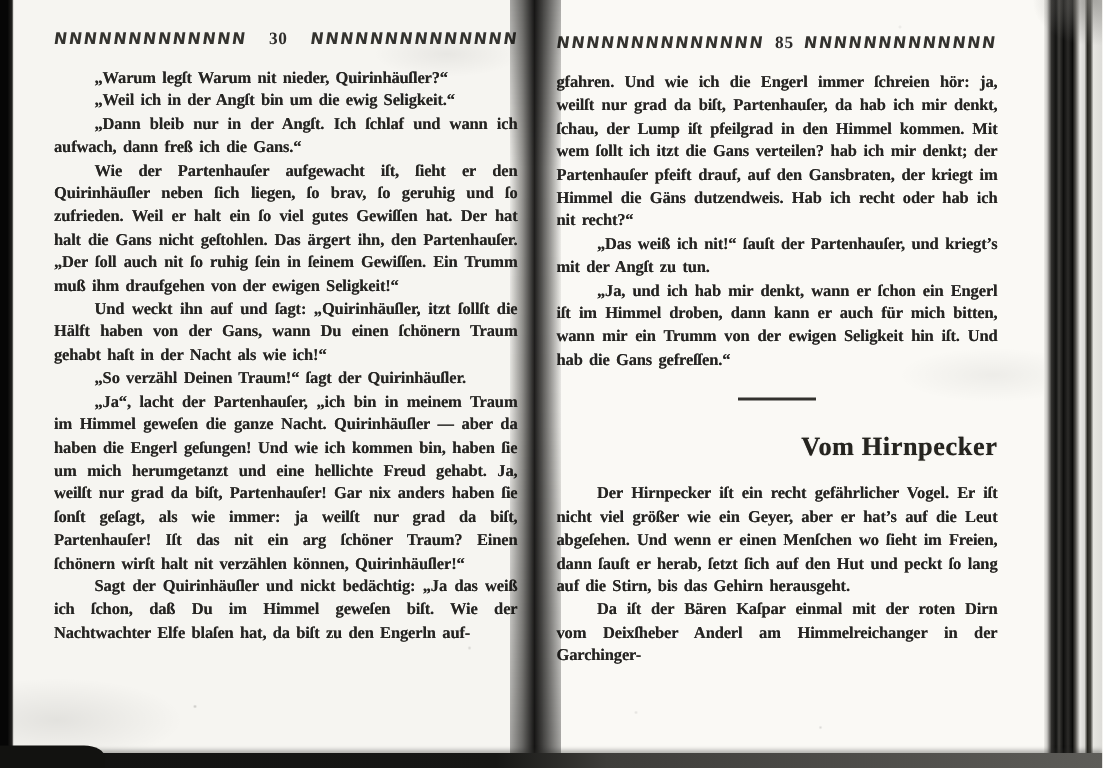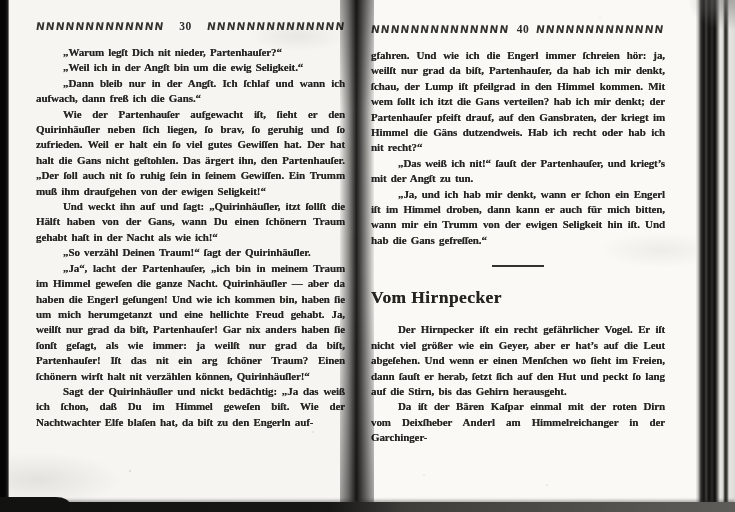--- a/index.html
+++ b/index.html
@@ -49,21 +49,21 @@
     font-weight:bold;font-size:11px;line-height:15.4px;
     letter-spacing:-0.1px;word-spacing:1.6px;
     text-shadow:0 0 .4px rgba(45,44,40,.75);
   }
   .body p.no-indent{text-indent:0;}
   .divider{
     width:52px;border:0;border-top:2px solid #33322e;
     margin:17px auto 20px auto;
   }
   .story-title{
-    margin:0 0 14px 0;text-align:left;
+    margin:0 0 14px 0;text-align:right;
     font-weight:bold;font-size:17.5px;letter-spacing:.4px;color:#25241f;
     text-shadow:0 0 .5px rgba(40,39,34,.8);
   }
   
   .edge-left{
     position:absolute;left:0;top:0;width:9px;height:512px;
     background:linear-gradient(to right,#060606 0 5px,#232220 8px,rgba(60,58,54,.25) 9px);
   }
   .gutter{
     position:absolute;left:340px;top:0;width:34px;height:512px;
@@ -107,35 +107,35 @@
   <div class="paper left"></div>
   <div class="paper right"></div>
 
   <div class="page page-left">
     <div class="page-header">
       <span class="ornament">NNNNNNNNNNNNN</span>
       <span class="page-number">30</span>
       <span class="ornament">NNNNNNNNNNNNNN</span>
     </div>
     <div class="body">
-      <p>„Warum legſt Dich nit nieder, Partenhauſer?“</p>
+      <p>„Warum legſt Warum nit nieder, Quirinhäuſler?“</p>
       <p>„Weil ich in der Angſt bin um die ewig Seligkeit.“</p>
       <p>„Dann bleib nur in der Angſt. Ich ſchlaf und wann ich aufwach, dann freß ich die Gans.“</p>
       <p>Wie der Partenhauſer aufgewacht iſt, ſieht er den Quirinhäuſler neben ſich liegen, ſo brav, ſo geruhig und ſo zufrieden. Weil er halt ein ſo viel gutes Gewiſſen hat. Der hat halt die Gans nicht geſtohlen. Das ärgert ihn, den Partenhauſer. „Der ſoll auch nit ſo ruhig ſein in ſeinem Gewiſſen. Ein Trumm muß ihm draufgehen von der ewigen Seligkeit!“</p>
       <p>Und weckt ihn auf und ſagt: „Quirinhäuſler, itzt ſollſt die Hälft haben von der Gans, wann Du einen ſchönern Traum gehabt haſt in der Nacht als wie ich!“</p>
       <p>„So verzähl Deinen Traum!“ ſagt der Quirinhäuſler.</p>
       <p>„Ja“, lacht der Partenhauſer, „ich bin in meinem Traum im Himmel geweſen die ganze Nacht. Quirinhäuſler — aber da haben die Engerl geſungen! Und wie ich kommen bin, haben ſie um mich herumgetanzt und eine hellichte Freud gehabt. Ja, weilſt nur grad da biſt, Partenhauſer! Gar nix anders haben ſie ſonſt geſagt, als wie immer: ja weilſt nur grad da biſt, Partenhauſer! Iſt das nit ein arg ſchöner Traum? Einen ſchönern wirſt halt nit verzählen können, Quirinhäuſler!“</p>
       <p>Sagt der Quirinhäuſler und nickt bedächtig: „Ja das weiß ich ſchon, daß Du im Himmel geweſen biſt. Wie der Nachtwachter Elfe blaſen hat, da biſt zu den Engerln auf-</p>
     </div>
   </div>
 
   <div class="page page-right">
     <div class="page-header">
       <span class="ornament">NNNNNNNNNNNNNN</span>
-      <span class="page-number">40</span>
+      <span class="page-number">85</span>
       <span class="ornament">NNNNNNNNNNNNN</span>
     </div>
     <div class="body">
       <p class="no-indent">gfahren. Und wie ich die Engerl immer ſchreien hör: ja, weilſt nur grad da biſt, Partenhauſer, da hab ich mir denkt, ſchau, der Lump iſt pfeilgrad in den Himmel kommen. Mit wem ſollt ich itzt die Gans verteilen? hab ich mir denkt; der Partenhauſer pfeift drauf, auf den Gansbraten, der kriegt im Himmel die Gäns dutzendweis. Hab ich recht oder hab ich nit recht?“</p>
       <p>„Das weiß ich nit!“ ſauſt der Partenhauſer, und kriegt’s mit der Angſt zu tun.</p>
       <p>„Ja, und ich hab mir denkt, wann er ſchon ein Engerl iſt im Himmel droben, dann kann er auch für mich bitten, wann mir ein Trumm von der ewigen Seligkeit hin iſt. Und hab die Gans gefreſſen.“</p>
       <hr class="divider">
       <h2 class="story-title">Vom Hirnpecker</h2>
       <p>Der Hirnpecker iſt ein recht gefährlicher Vogel. Er iſt nicht viel größer wie ein Geyer, aber er hat’s auf die Leut abgeſehen. Und wenn er einen Menſchen wo ſieht im Freien, dann ſauſt er herab, ſetzt ſich auf den Hut und peckt ſo lang auf die Stirn, bis das Gehirn herausgeht.</p>
       <p>Da iſt der Bären Kaſpar einmal mit der roten Dirn vom Deixſheber Anderl am Himmelreichanger in der Garchinger-</p>

